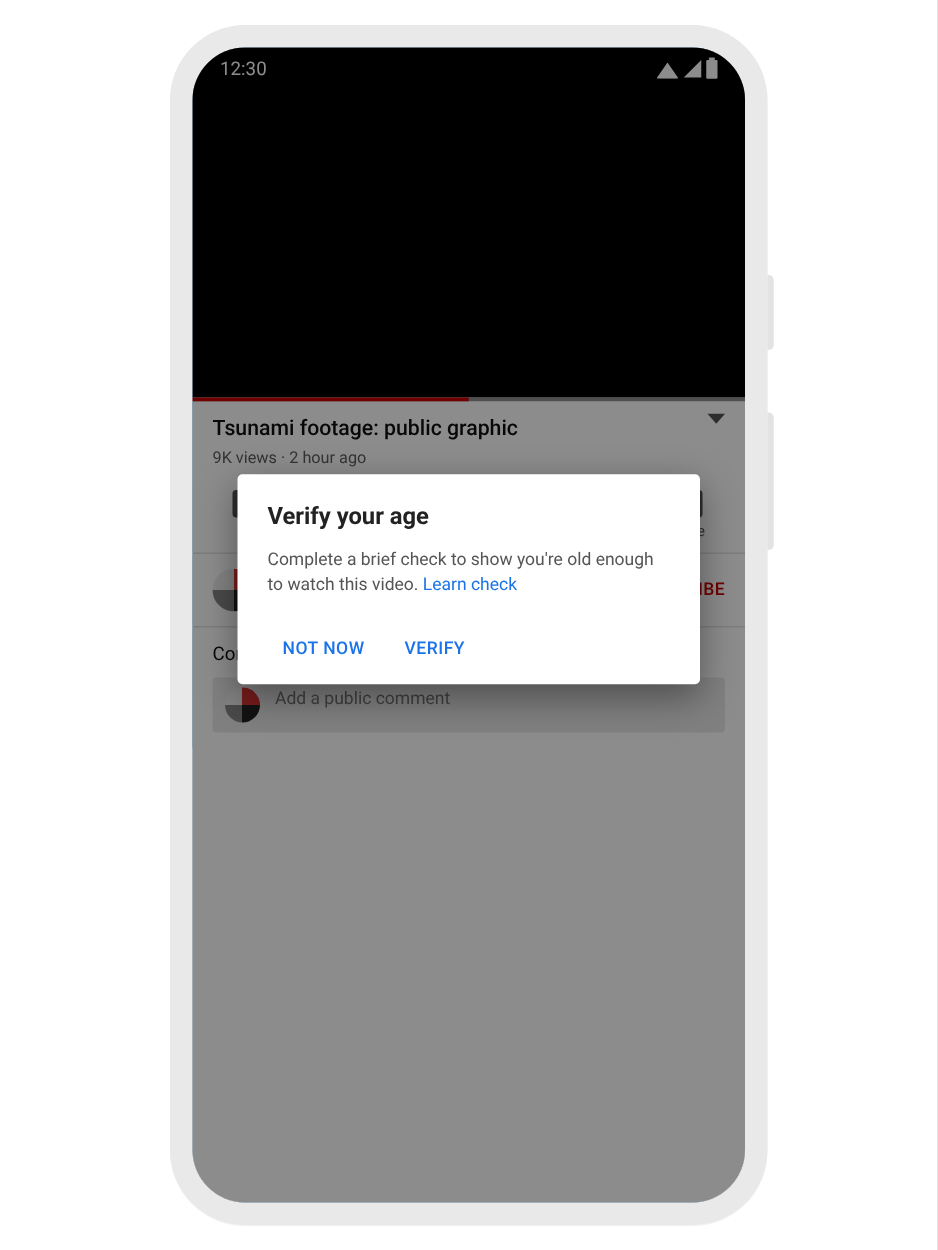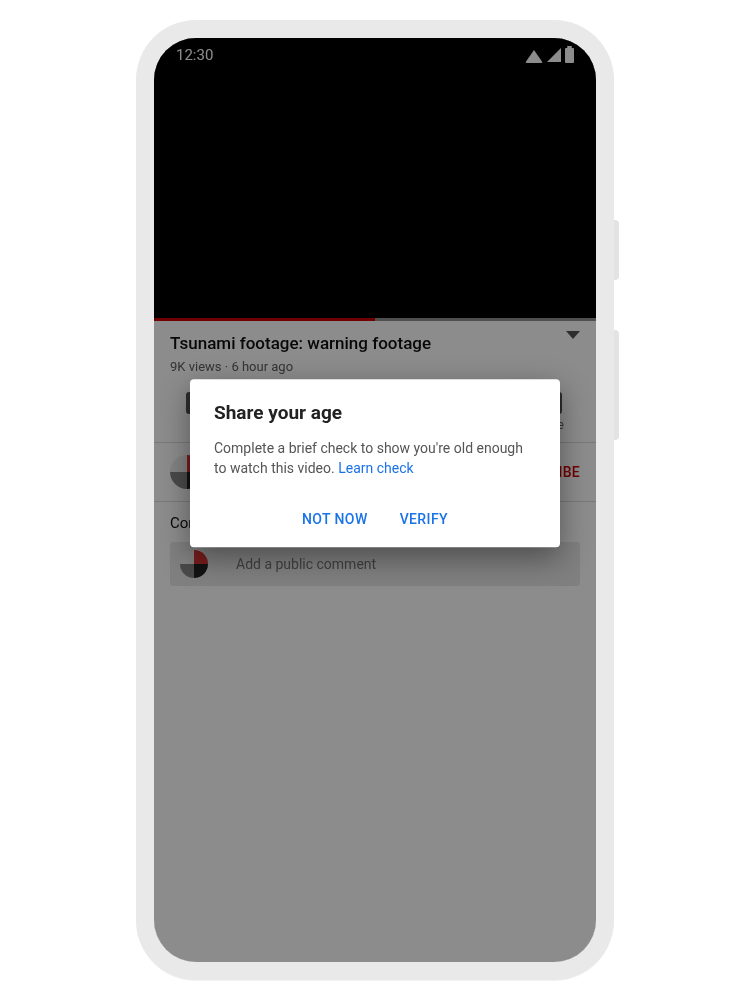--- a/index.html
+++ b/index.html
@@ -51,37 +51,37 @@
   .action{display:flex;flex-direction:column;align-items:center;font-size:12px;color:var(--muted);gap:4px}
   .action .glyph{width:22px;height:22px;background:#555;border-radius:3px}
 
   .channel{display:flex;align-items:center;padding:12px 16px;border-bottom:1px solid #ddd;gap:12px}
   .avatar{width:34px;height:34px;border-radius:50%;background:conic-gradient(#d33 0 25%,#222 0 50%,#888 0 75%,#eee 0);flex:0 0 auto}
   .ch-name{flex:1;font-size:15px;color:var(--txt)}
   .subscribe{font-size:14px;font-weight:500;color:var(--red);letter-spacing:.3px}
 
   .comments{padding:12px 16px}
   .comments-head{font-size:15px;color:var(--txt);margin-bottom:10px}
-  .comment-box{display:flex;align-items:center;gap:26px;background:#eceaea;border-radius:3px;padding:8px 10px}
+  .comment-box{display:flex;align-items:flex-start;gap:10px;background:#eceaea;border-radius:3px;padding:8px 10px}
   .comment-box .avatar{width:28px;height:28px}
   .comment-input{flex:1;font-size:14px;color:#777;border:none;background:transparent;outline:none}
 
   .below{flex:1;background:#fff}
 
   
   .scrim{position:absolute;inset:0;background:var(--scrim);z-index:20}
   .dialog{
     position:absolute;left:50%;top:50%;transform:translate(-50%,-72%);
     width:370px;background:#fff;border-radius:4px;z-index:30;
     box-shadow:0 10px 30px rgba(0,0,0,.4);padding:22px 24px 10px;
   }
   .dlg-title{font-size:19px;color:#222;margin:0 0 14px}
   .dlg-body{font-size:14px;line-height:1.45;color:#555}
   .dlg-link{color:var(--accent);text-decoration:none}
-  .dlg-actions{display:flex;justify-content:center;gap:8px;margin-top:22px}
+  .dlg-actions{display:flex;justify-content:flex-start;gap:8px;margin-top:22px}
   .dlg-btn{background:none;border:none;color:var(--accent);font-size:14px;font-weight:500;letter-spacing:.4px;padding:10px 12px;cursor:pointer}
 </style>
 </head>
 <body>
 
 <div class="phone">
   <div class="side-btn sbtn1"></div>
   <div class="side-btn sbtn2"></div>
 
   <div class="screen">
@@ -97,23 +97,23 @@
         </span>
       </div>
 
       <div class="video-player"></div>
       <div class="progress">
         <div class="fill"></div>
       </div>
 
       <div class="meta">
         <span class="chev"></span>
-        <p class="title">Tsunami footage: warning footage</p>
+        <p class="title">Tsunami footage: public graphic</p>
         <div class="stats">
-          <span>9K views</span><span> · </span><span>6 hour ago</span>
+          <span>9K views</span><span> · </span><span>2 hour ago</span>
         </div>
       </div>
 
       <div class="actions">
         <div class="action">
           <span class="glyph"></span>
           <span>30</span>
         </div>
         <div class="action">
           <span class="glyph"></span>
@@ -145,21 +145,21 @@
           <span class="avatar"></span>
           <input class="comment-input" placeholder="Add a public comment" style="">
         </div>
       </div>
 
       <div class="below"></div>
     </div>
 
     <div class="scrim"></div>
     <div class="dialog">
-      <h2 class="dlg-title">Share your age</h2>
+      <h2 class="dlg-title">Verify your age</h2>
       <p class="dlg-body">
         <span>Complete a brief check to show you're old enough to watch this video. </span><a href="#" class="dlg-link">Learn check</a>
       </p>
       <div class="dlg-actions">
         <button class="dlg-btn">NOT NOW</button>
         <button class="dlg-btn">VERIFY</button>
       </div>
     </div>
 
   </div>

